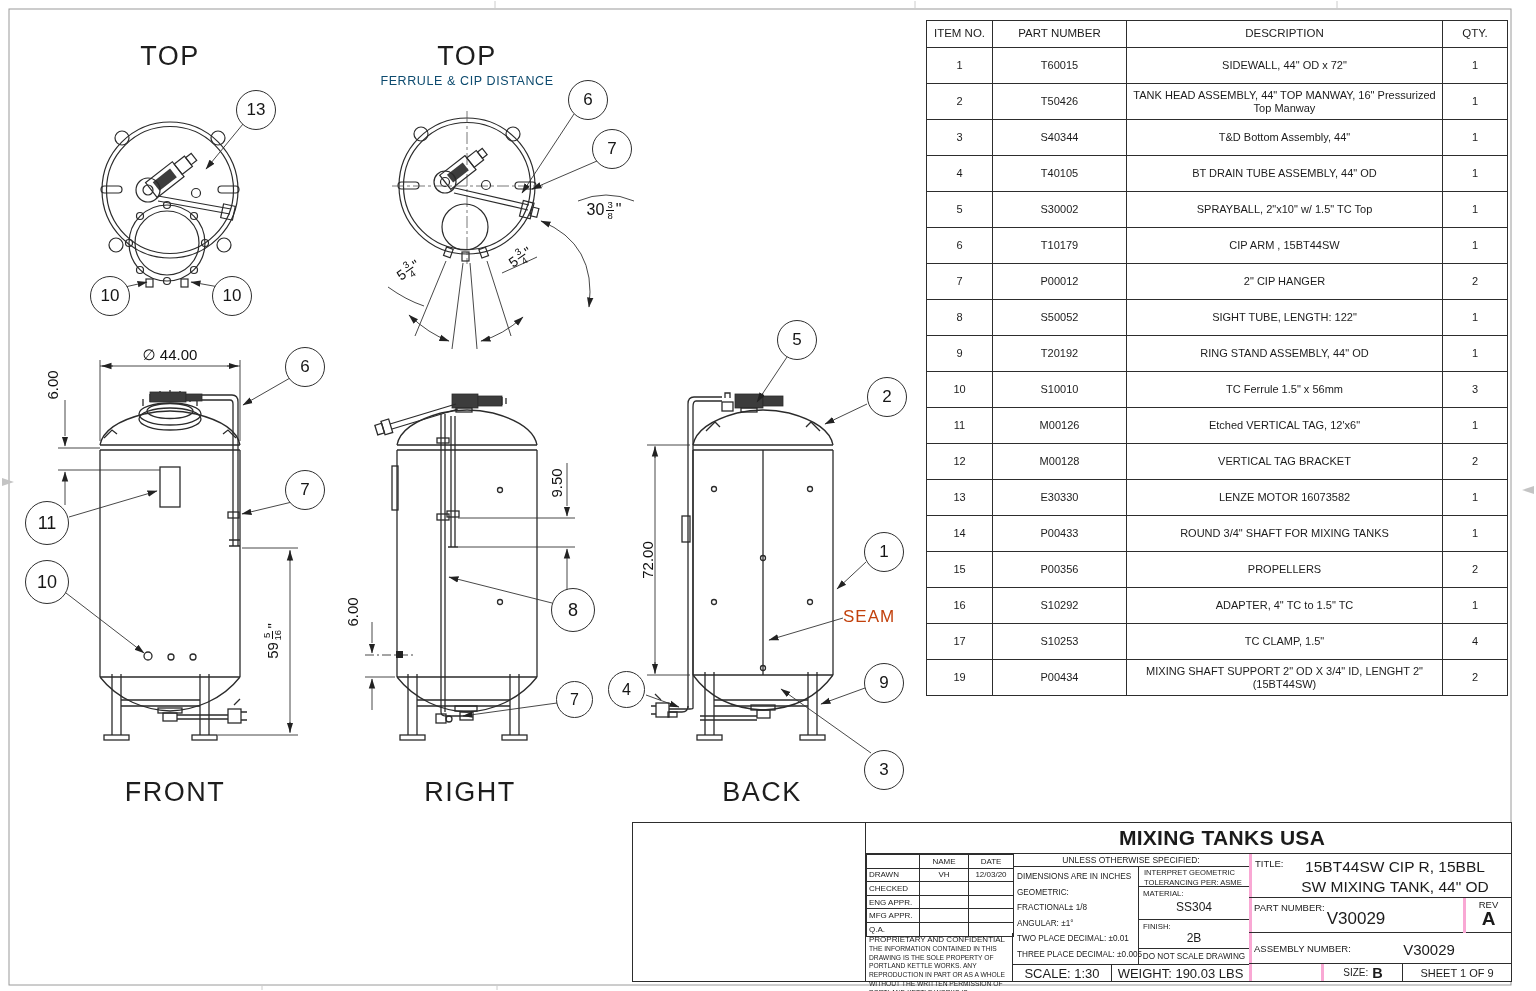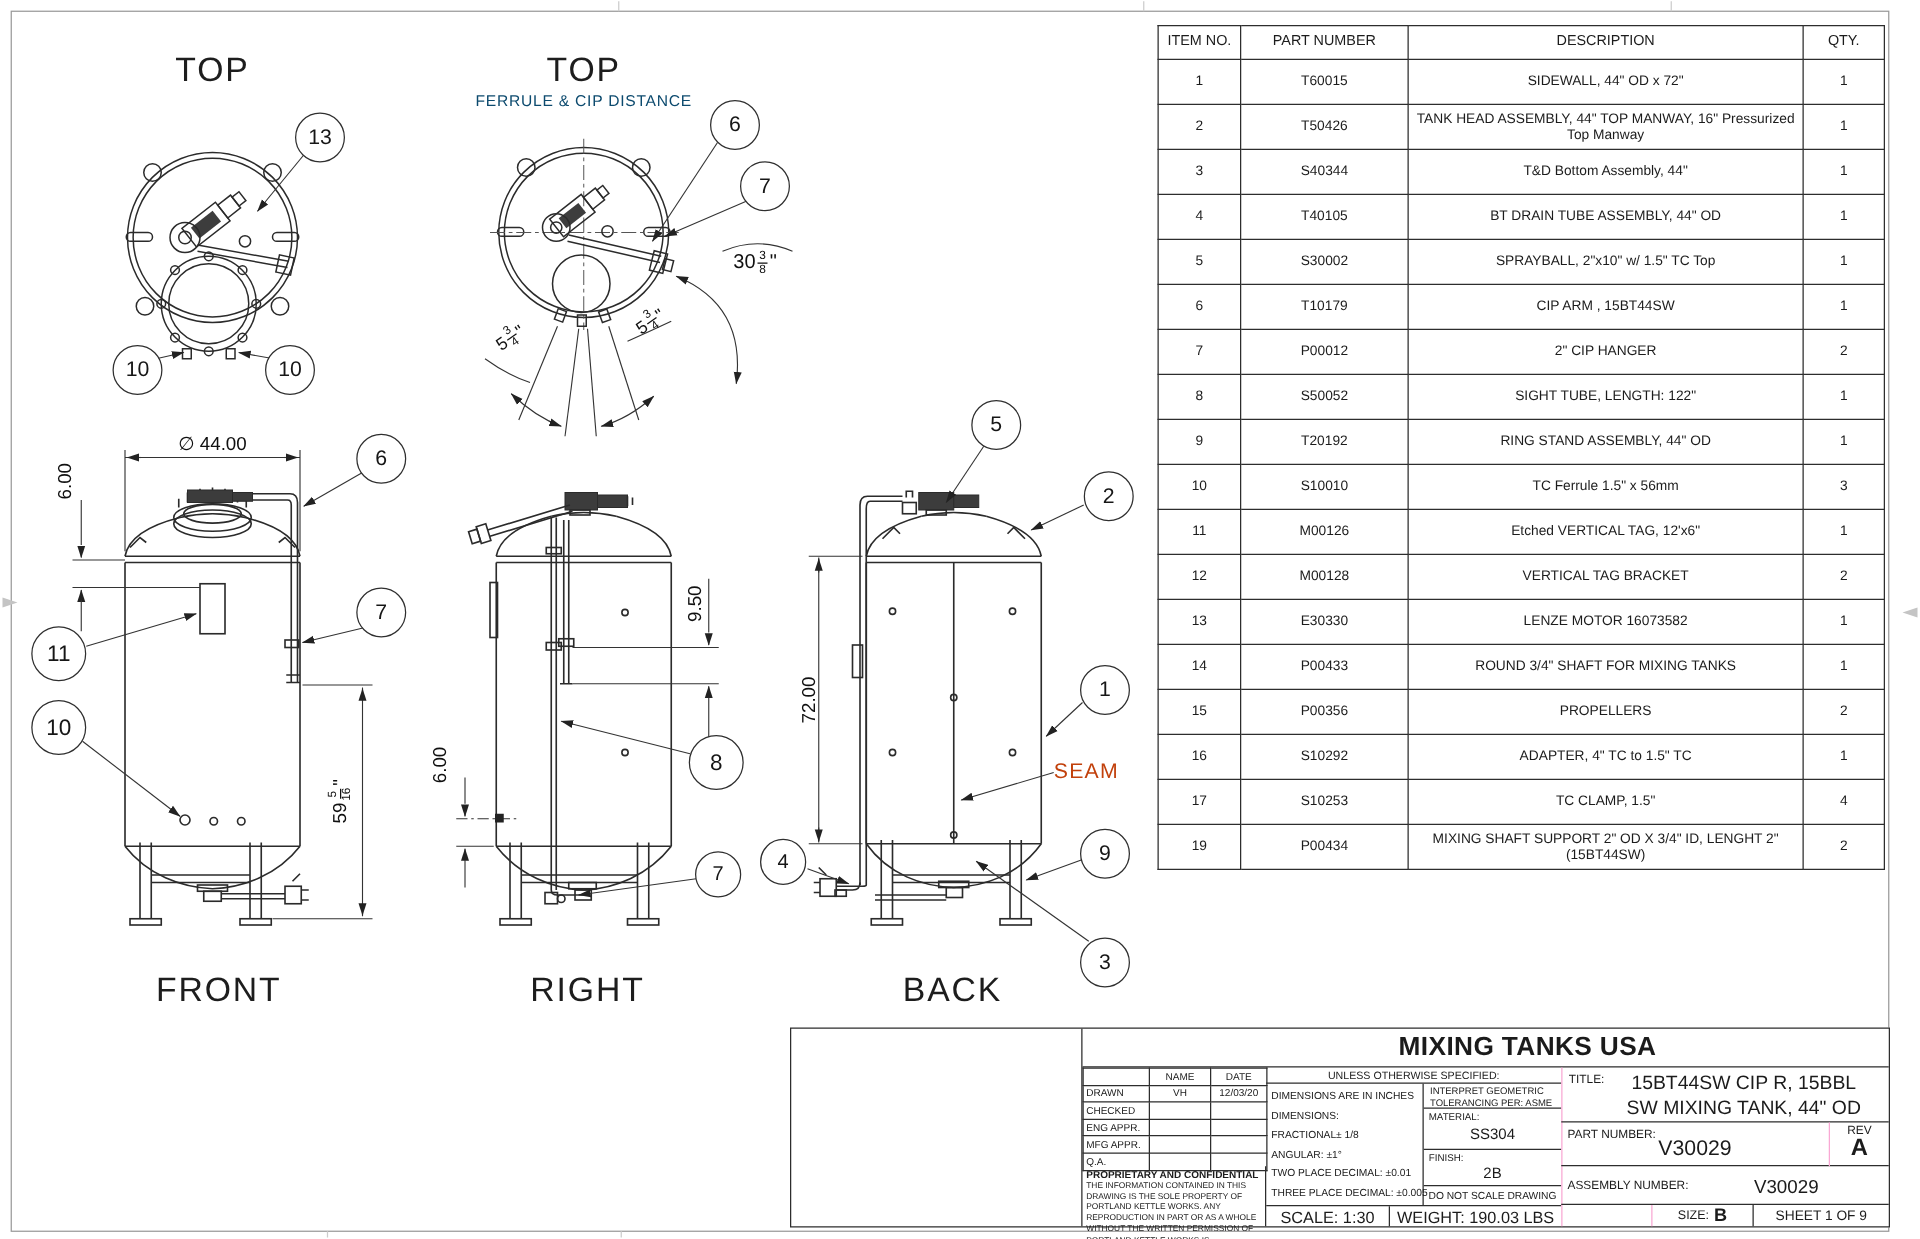--- a/index.html
+++ b/index.html
@@ -30,29 +30,29 @@
     table-layout:fixed;font-size:11px;color:#1c1c1c;background:#fff;z-index:3;}
   .bom th,.bom td{border:1px solid #2d2d2d;text-align:center;vertical-align:middle;
     padding:1px 3px;overflow:hidden;line-height:1.15;}
   .bom th{height:24px;font-weight:normal;font-size:11.5px;}
   .bom td{height:33px;}
 
   
   .tb{position:absolute;left:632px;top:822px;width:878px;height:158px;border:1.3px solid #2d2d2d;
     box-sizing:content-box;background:#fff;z-index:3;font-size:9px;}
   .tb .abs{position:absolute;box-sizing:border-box;}
-  .bl{border-left:1px solid #f9a8d4;} .bb{border-bottom:1px solid #2d2d2d;}
+  .bl{border-left:3px solid #f9a8d4;} .bb{border-bottom:1px solid #2d2d2d;}
   .br{border-right:1px solid #2d2d2d;} .bt{border-top:1px solid #2d2d2d;}
   .company{display:flex;align-items:center;justify-content:center;font-weight:bold;
     font-size:21px;letter-spacing:.3px;padding-left:67px;}
   table.appr{border-collapse:collapse;table-layout:fixed;font-size:8px;width:147px;}
   .appr th,.appr td{border:1px solid #2d2d2d;height:12.6px;text-align:center;padding:0 2px;
     font-weight:normal;overflow:hidden;}
   .appr td:first-child,.appr th:first-child{text-align:left;}
-  .prop-title{font-weight:bold;font-size:8px;margin:2px 0 1px 3px;}
+  .prop-title{font-weight:normal;font-size:8px;margin:2px 0 1px 3px;}
   .prop-text{font-size:6.7px;line-height:1.3;margin:0 3px;text-align:left;}
   .tol-head{display:flex;align-items:center;justify-content:center;font-size:8.5px;}
   .tol-lines div{font-size:8.2px;line-height:15.6px;padding-left:4px;white-space:nowrap;}
   .mini-label{position:absolute;left:4px;top:2px;font-size:7.8px;}
   .center-val{position:absolute;left:0;right:0;text-align:center;}
   .scale-cell{display:flex;align-items:center;justify-content:center;font-size:13px;}
 </style>
 </head>
 <body>
 
@@ -544,21 +544,21 @@
   </table>
 
   <div class="abs br" style="left:233px;top:110px;width:147px;height:48px">
     <div class="prop-title">PROPRIETARY AND CONFIDENTIAL</div>
     <div class="prop-text">THE INFORMATION CONTAINED IN THIS DRAWING IS THE SOLE PROPERTY OF PORTLAND KETTLE WORKS.  ANY REPRODUCTION IN PART OR AS A WHOLE WITHOUT THE WRITTEN PERMISSION OF PORTLAND KETTLE WORKS IS PROHIBITED.</div>
   </div>
 
   <div class="abs bb tol-head" style="left:380px;top:31px;width:236px;height:13px">UNLESS OTHERWISE SPECIFIED:</div>
   <div class="abs br tol-lines" style="left:380px;top:44px;width:126px;height:97px;padding-top:2px">
     <div>DIMENSIONS ARE IN INCHES</div>
-    <div>DIMENSIONS:</div>
+    <div>GEOMETRIC:</div>
     <div>FRACTIONAL± 1/8</div>
     <div>ANGULAR: ±1°</div>
     <div>TWO PLACE DECIMAL: ±0.01</div>
     <div>THREE PLACE DECIMAL: ±0.005</div>
   </div>
 
   <div class="abs bb" style="left:506px;top:44px;width:110px;height:20px;font-size:7.6px;line-height:9.5px;padding:1px 0 0 5px">
     <div>INTERPRET GEOMETRIC</div>
     <div>TOLERANCING PER: ASME</div>
   </div>

